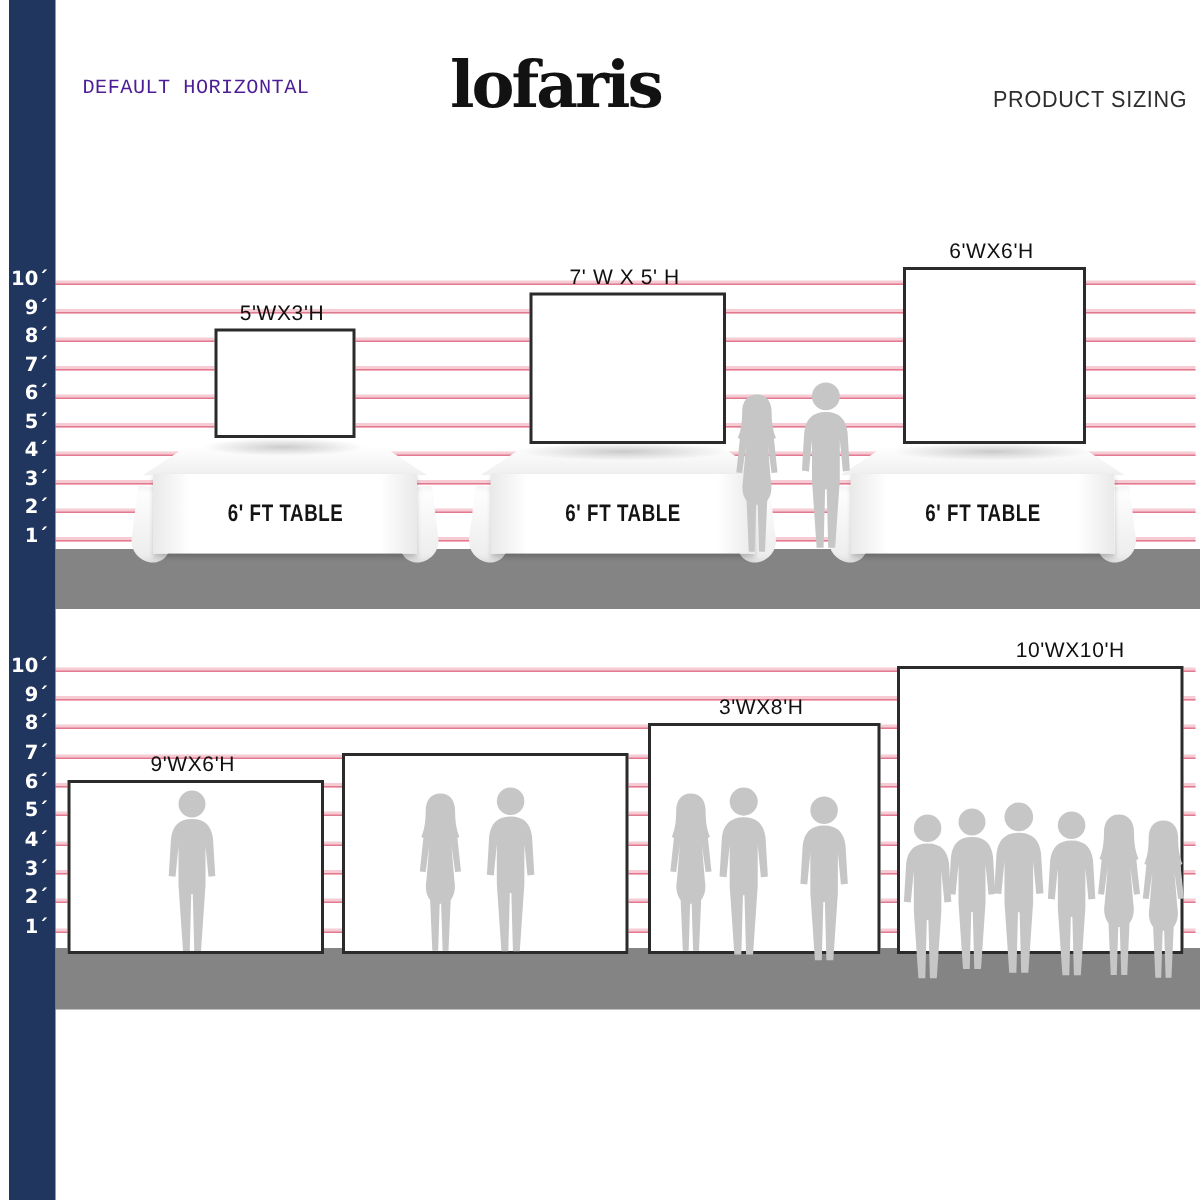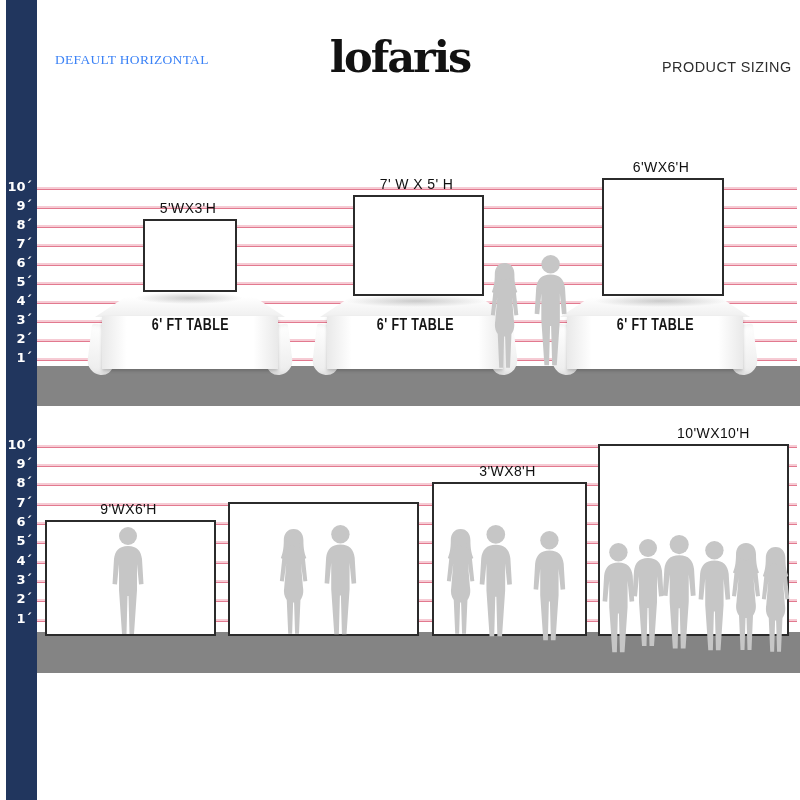--- a/index.html
+++ b/index.html
@@ -5,23 +5,23 @@
   html,body{margin:0;padding:0;}
   body{font-family:"Liberation Sans",sans-serif;background:#fff;}
   .stage{position:relative;width:800px;height:800px;background:#ffffff;overflow:hidden;}
 
   
   .ruler-bar{position:absolute;left:6px;top:0;width:31px;height:800px;background:#21365e;z-index:5;}
   .tick{position:absolute;left:6px;width:26px;text-align:right;color:#ffffff;
         font-size:13px;font-weight:bold;font-family:"DejaVu Sans",sans-serif;z-index:6;line-height:18px;}
 
   
-  .hdr-left{position:absolute;left:55px;top:50px;font-family:Liberation Serif, serif;
-            font-size:13.5px;line-height:1.55;color:#3b82f6;letter-spacing:.3px;z-index:4;}
-  .brand{position:absolute;left:300px;top:36px;width:200px;text-align:center;z-index:4;}
+  .hdr-left{position:absolute;left:55px;top:50px;font-family:Liberation Mono, monospace;
+            font-size:13.5px;line-height:1.55;color:#4c1d95;letter-spacing:.3px;z-index:4;}
+  .brand{position:absolute;left:300px;top:36px;width:200px;z-index:4;}
   .brand-name{font-family:"DejaVu Serif",serif;font-weight:bold;font-size:43px;line-height:1;
               color:#121212;letter-spacing:-2px;}
   .brand-tag{font-family:"DejaVu Sans",sans-serif;font-size:11px;letter-spacing:5px;color:#1a1a1a;margin-top:4px;}
   .hdr-right{position:absolute;left:662px;top:58px;font-size:15.5px;color:#2e2e2e;letter-spacing:.5px;
              transform:scaleX(.93);transform-origin:left;white-space:nowrap;z-index:4;}
 
   
   .gline{position:absolute;left:37px;width:760px;height:2px;background:#f6cbd4;
          border-bottom:1.5px solid #e2798f;z-index:1;}
 
@@ -39,21 +39,21 @@
            background:radial-gradient(ellipse at center, rgba(110,110,110,.35) 0%, rgba(110,110,110,0) 70%);}
 
   
   .table{position:absolute;width:190px;height:78px;top:297px;z-index:2;}
   .table-top{position:absolute;left:0;right:0;top:0;height:20px;
              background:linear-gradient(#ffffff,#efefef);
              clip-path:polygon(16% 0,84% 0,100% 100%,0 100%);}
   .table-front{position:absolute;left:7px;right:7px;top:19px;bottom:6px;
                background:linear-gradient(90deg,#e9e9e9 0%,#ffffff 14%,#ffffff 86%,#e9e9e9 100%);
                box-shadow:0 2px 3px rgba(0,0,0,.18);
-               display:flex;align-items:flex-start;justify-content:center;}
+               display:flex;align-items:center;justify-content:center;}
   .table-label{font-weight:bold;font-size:16px;letter-spacing:.5px;color:#141414;
                transform:scaleX(.78);white-space:nowrap;}
   .flap{position:absolute;bottom:0;width:26px;height:50px;background:linear-gradient(180deg,#ffffff,#ececec);z-index:-1;}
   .flap.l{left:-6px;border-radius:3px 0 16px 20px;transform:rotate(7deg);box-shadow:inset -5px 0 6px rgba(0,0,0,.10);}
   .flap.r{right:-6px;border-radius:0 3px 20px 16px;transform:rotate(-7deg);box-shadow:inset 5px 0 6px rgba(0,0,0,.10);}
 
   .people{position:absolute;z-index:4;}
   .defs-hidden{position:absolute;width:0;height:0;overflow:hidden;}
 </style>
 </head>

